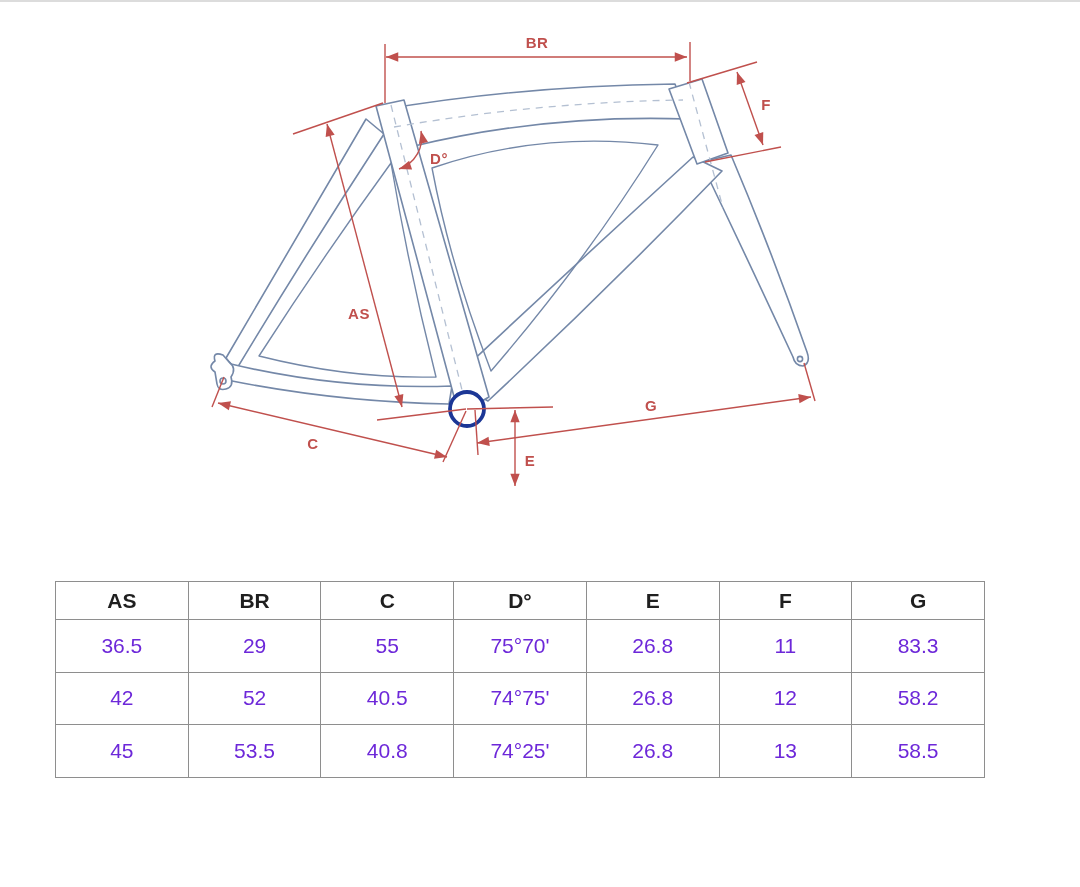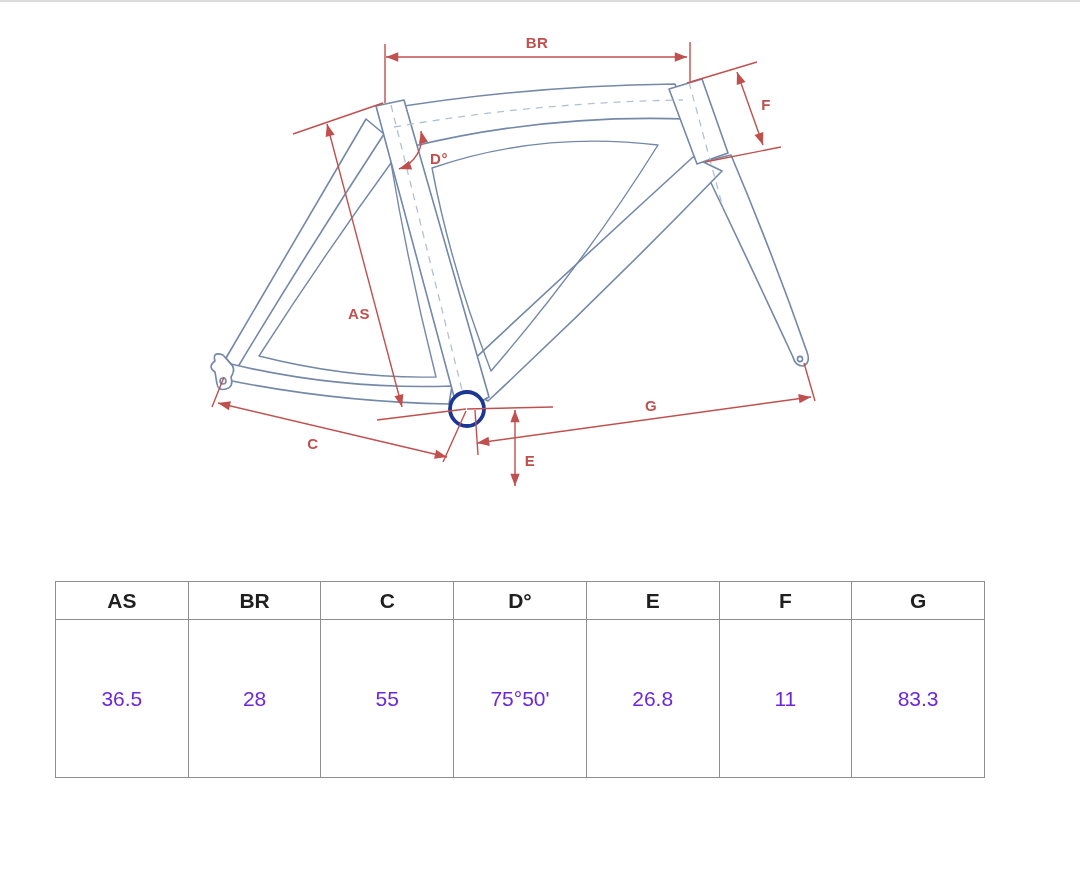--- a/index.html
+++ b/index.html
@@ -127,22 +127,40 @@
         <th>C</th>
         <th>D°</th>
         <th>E</th>
         <th>F</th>
         <th>G</th>
       </tr>
     </thead>
     <tbody>
       <tr>
         <td>36.5</td>
-        <td>28</td>
+        <td>29</td>
         <td>55</td>
-        <td>75°50'</td>
+        <td>75°70'</td>
         <td>26.8</td>
         <td>11</td>
         <td>83.3</td>
+      </tr>
+      <tr>
+        <td>42</td>
+        <td>52</td>
+        <td>40.5</td>
+        <td>74°75'</td>
+        <td>26.8</td>
+        <td>12</td>
+        <td>58.2</td>
+      </tr>
+      <tr>
+        <td>45</td>
+        <td>53.5</td>
+        <td>40.8</td>
+        <td>74°25'</td>
+        <td>26.8</td>
+        <td>13</td>
+        <td>58.5</td>
       </tr>
     </tbody>
   </table>
 </div>
 
 </body></html>

